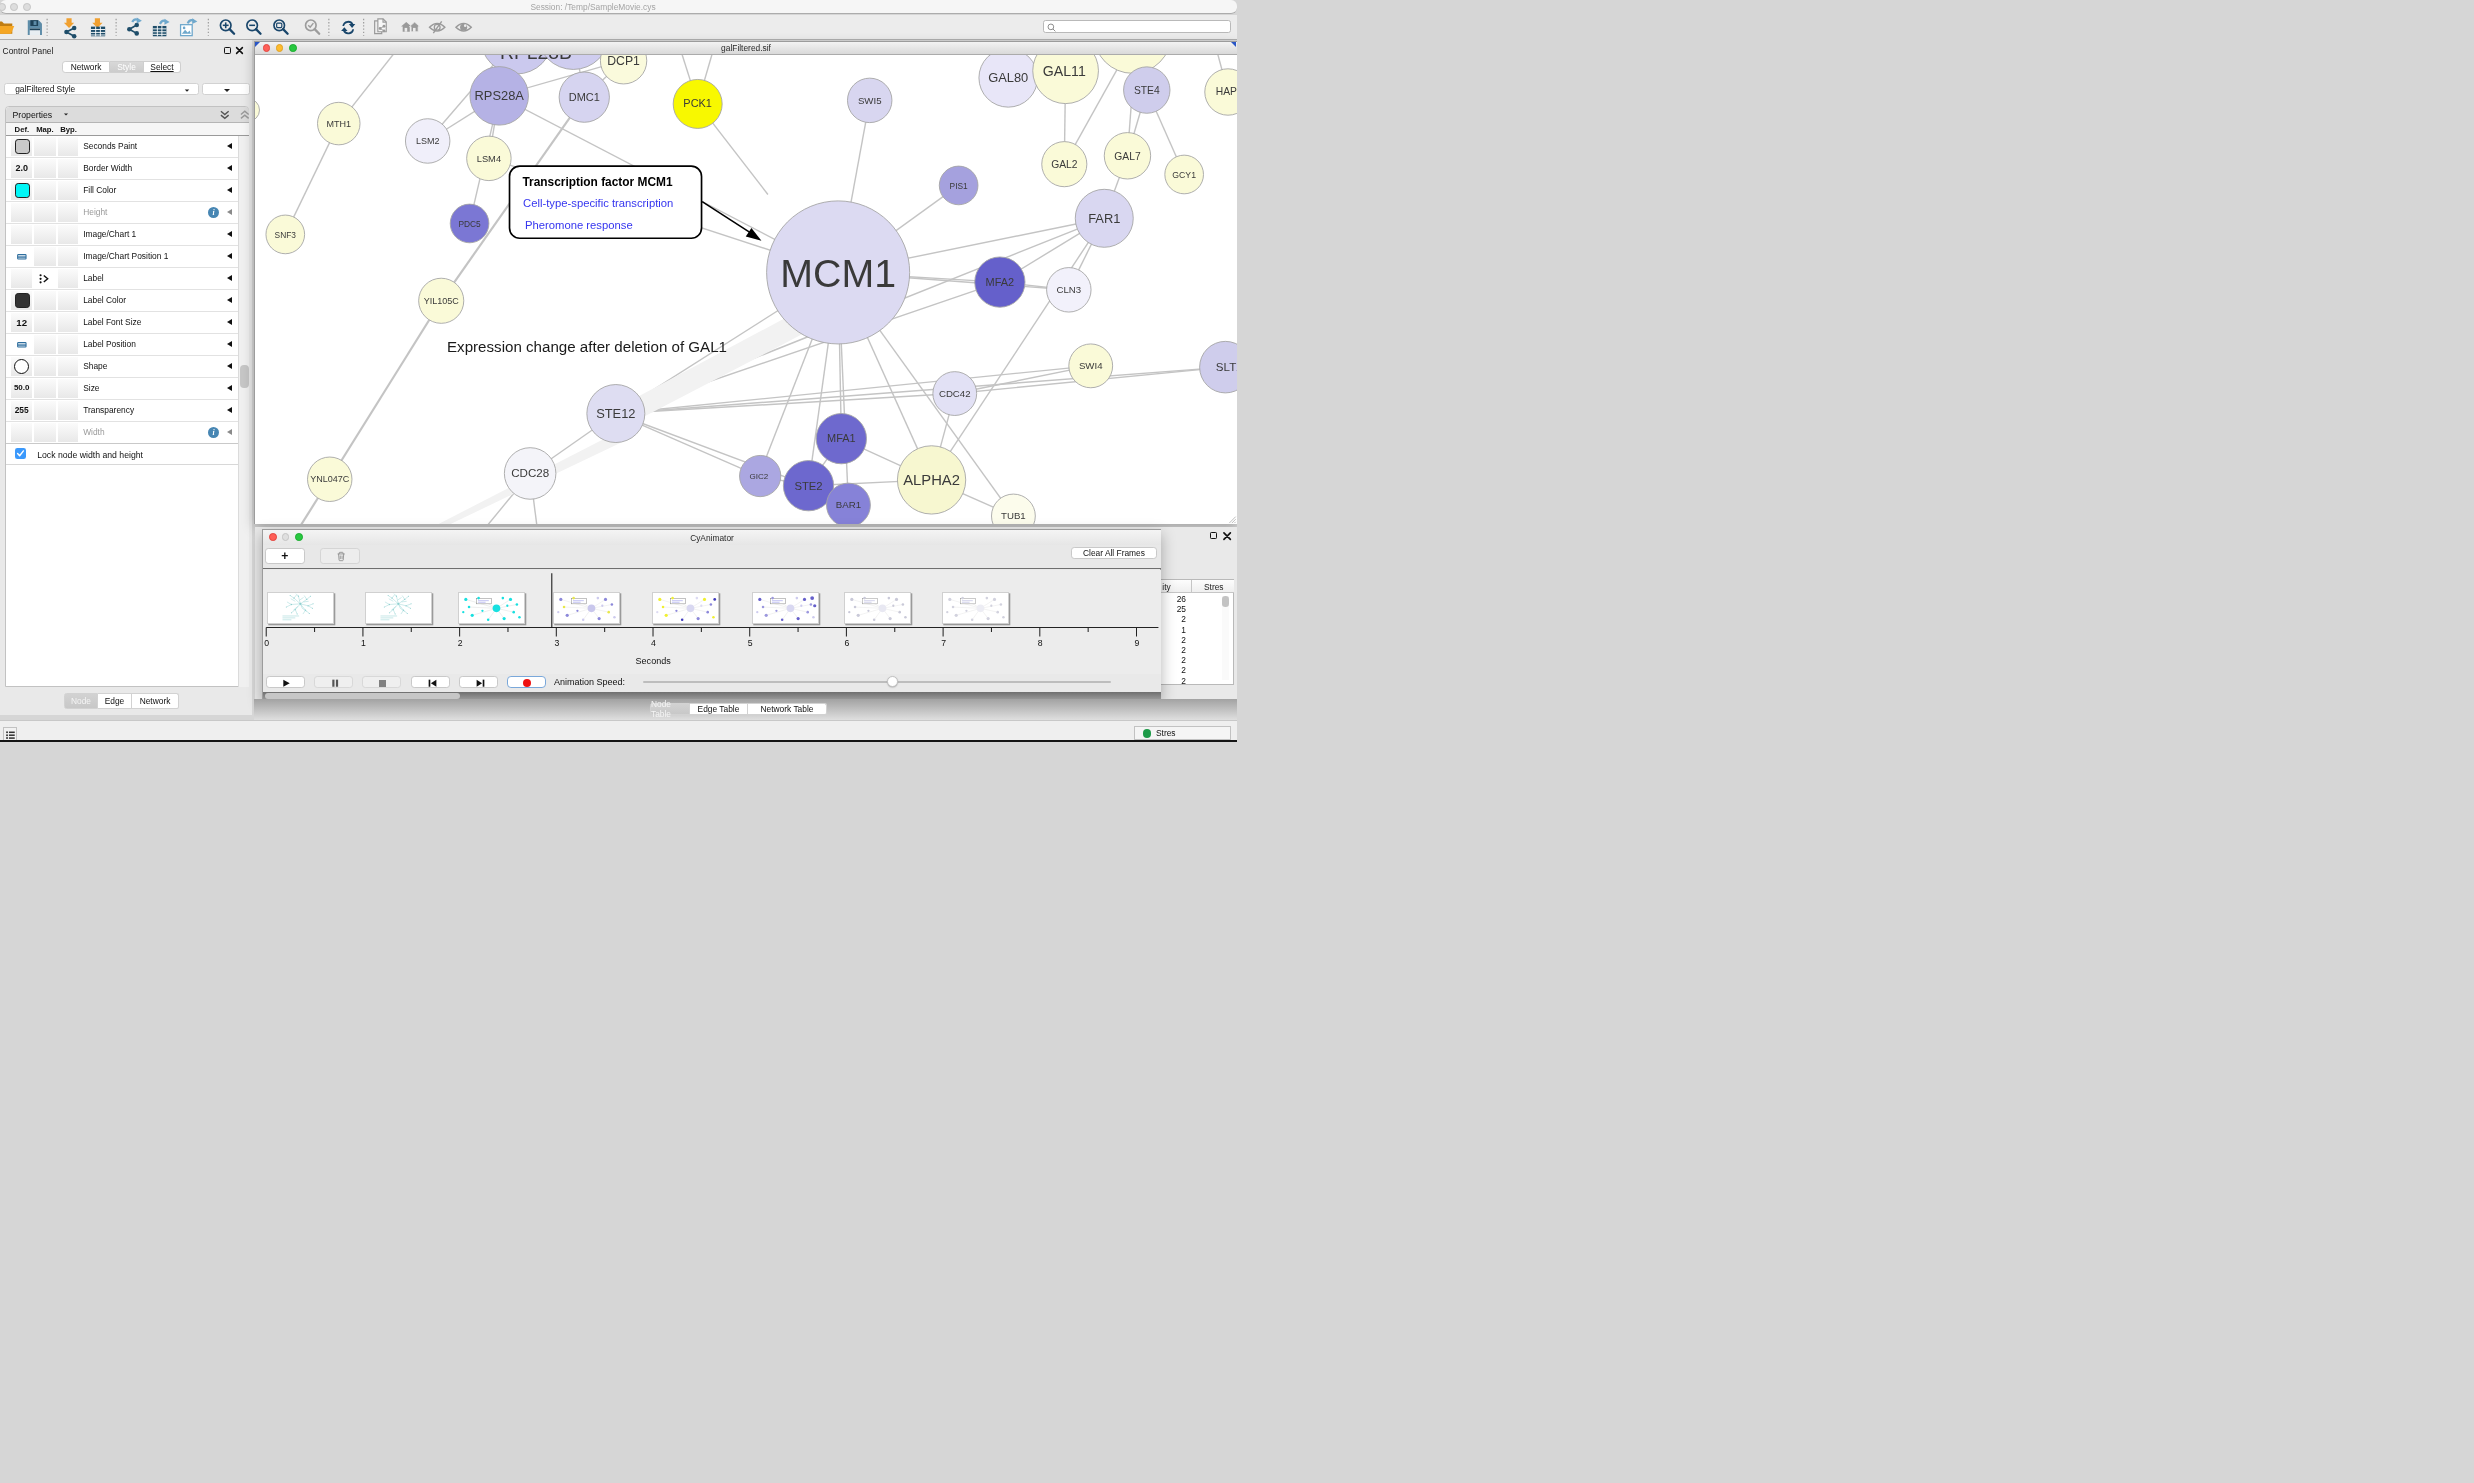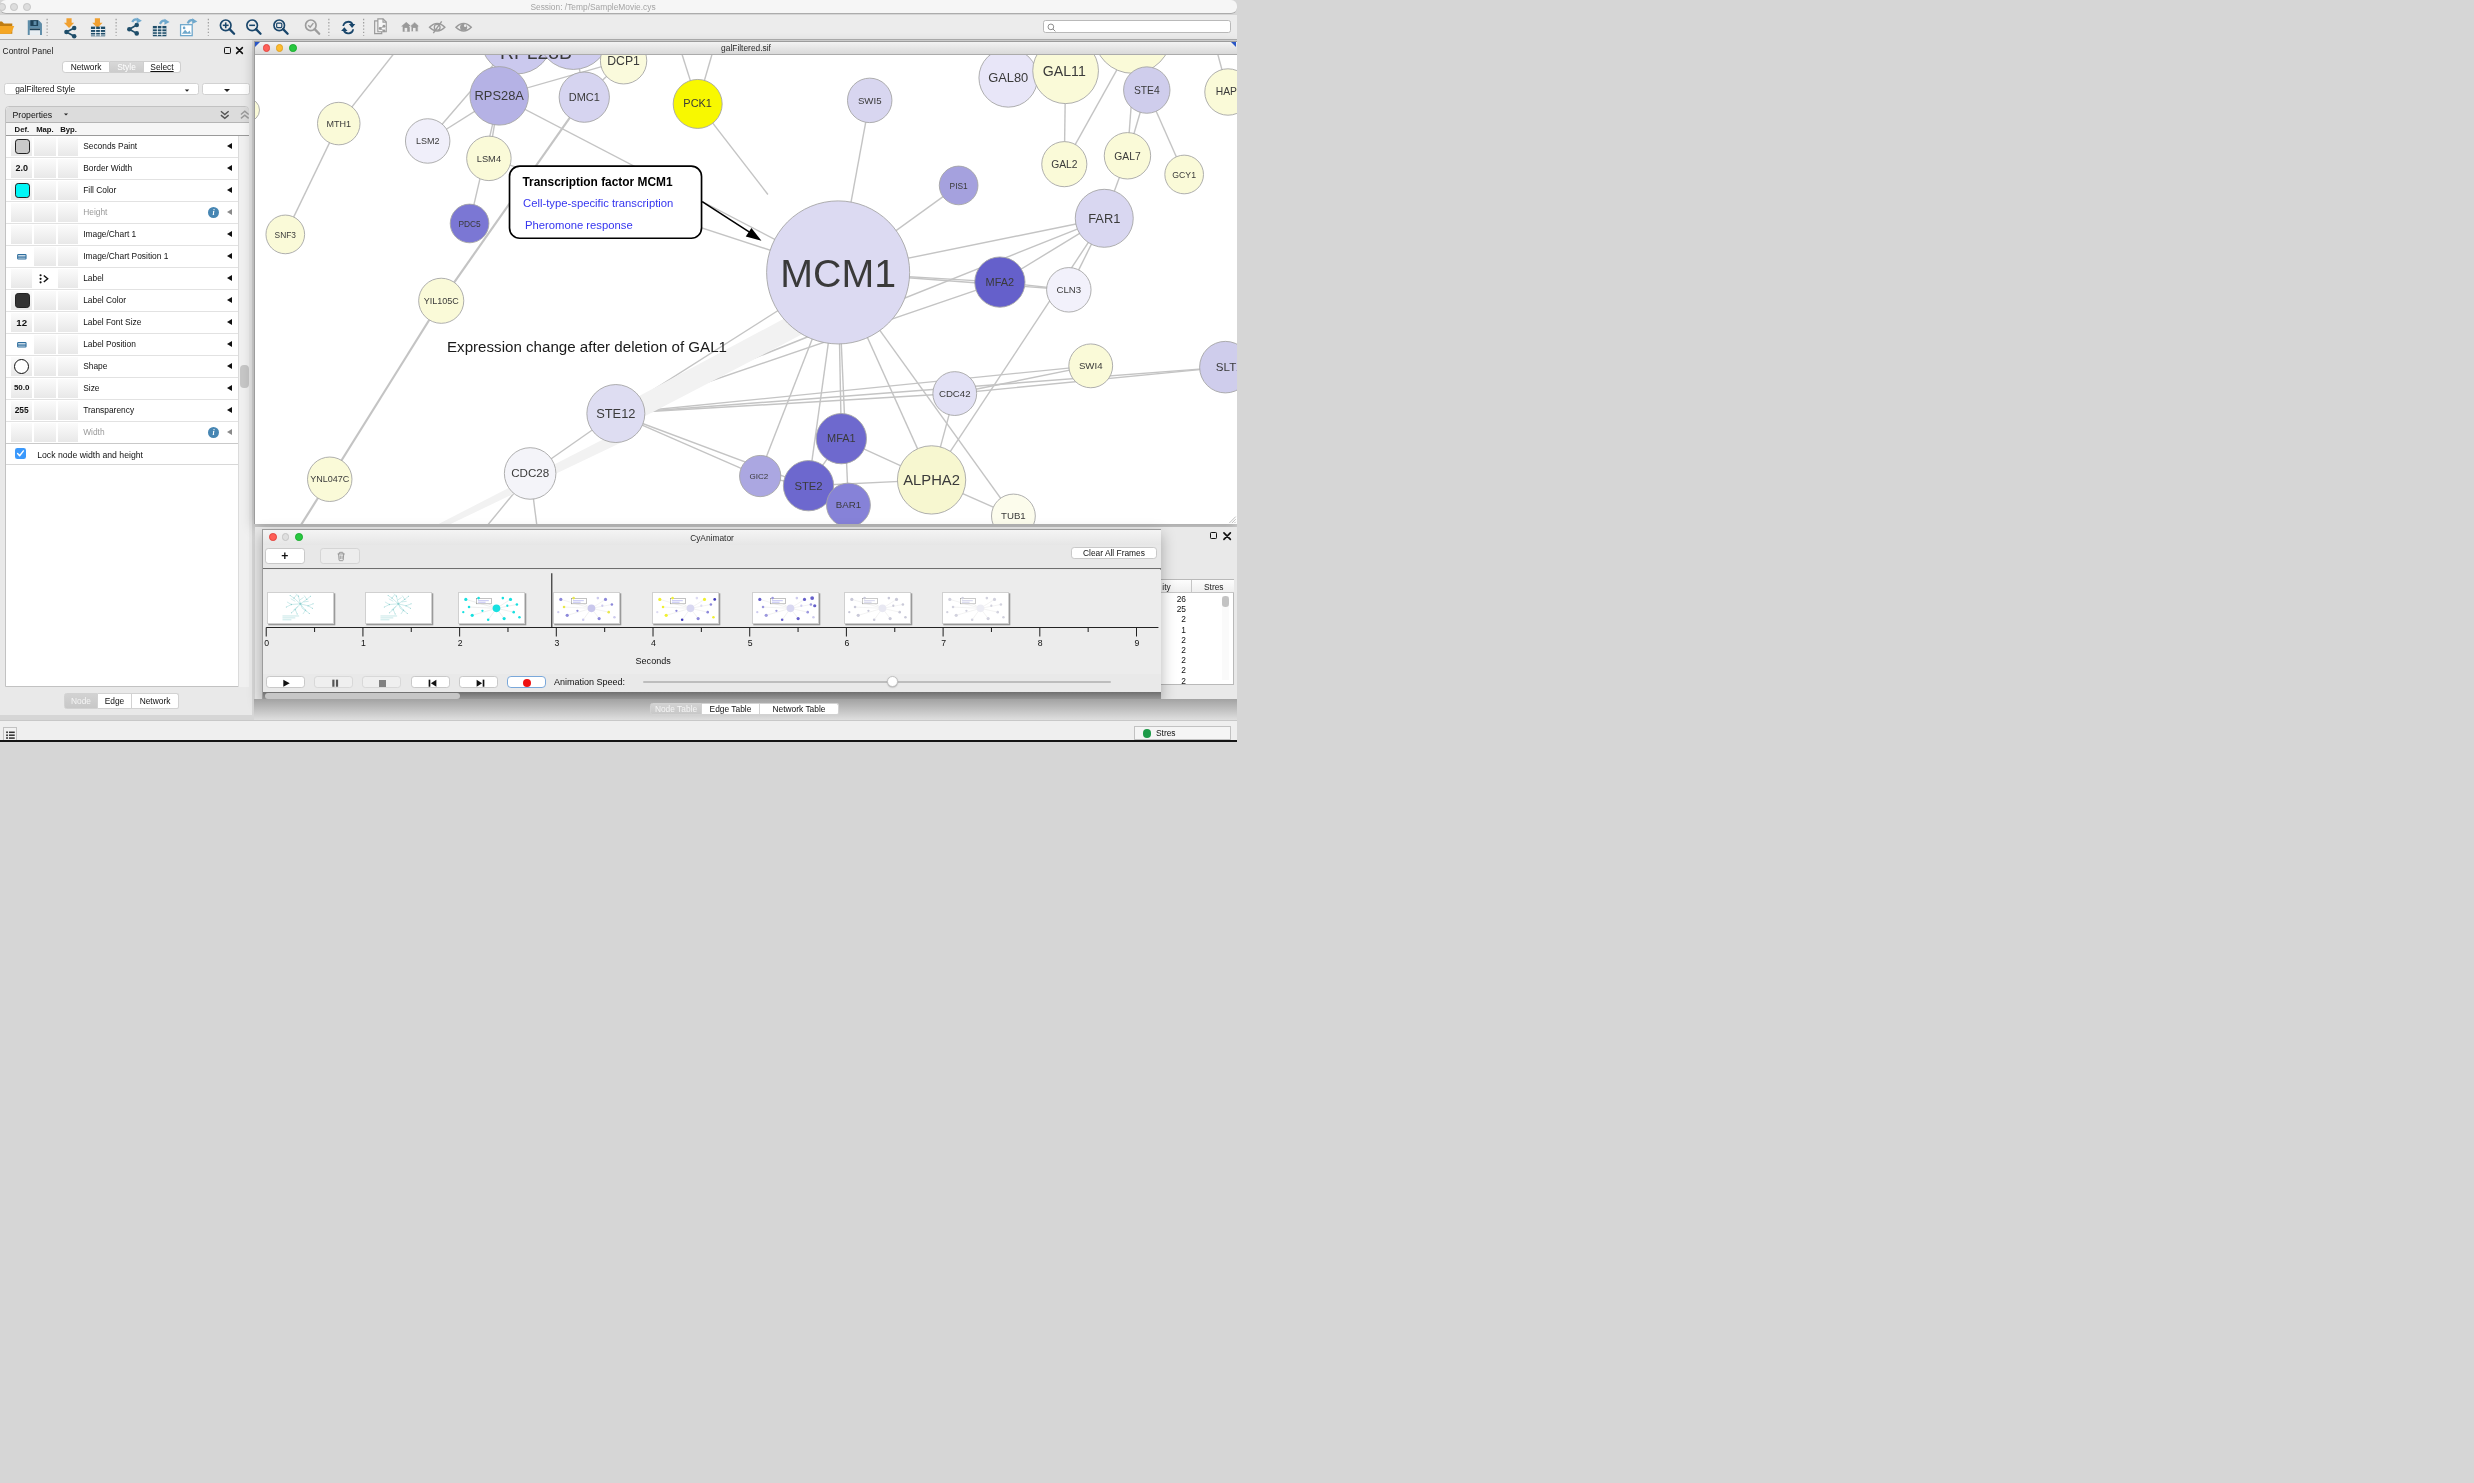--- a/index.html
+++ b/index.html
@@ -911,21 +911,21 @@
       </div>
     <div style="position:absolute; left:291px; top:147px; font-size:9px; color:#111;">Animation Speed:</div>
     <div style="position:absolute; left:380px; top:151px; width:468px; height:1.9px; background:#BDBDBD; border-radius:1.3px;"></div>
     <div style="position:absolute; left:624px; top:146px; width:11px; height:11px; background:#FFF; border:0.6px solid #C2C2C2; border-radius:50%; box-shadow:0 0.6px 1.3px rgba(0,0,0,0.25);"></div>
     <div id="cyani-scroll">
         <div id="cyani-thumb"></div>
       </div>
   </div>
   <div style="position:absolute; left:254px; top:659px; width:983px; height:22px; background:linear-gradient(#A2A2A2,#E2E2E2);"></div>
   <div class="tabrow" style="left:650px; top:663px; height:12.2px;">
-    <div class="selgray" style="width:52px;">Node Table</div>
+    <div class="selgray" style="width:40px;">Node Table</div>
     <div style="width:58px;">Edge Table</div>
     <div style="width:79px;">Network Table</div>
   </div>
 </div>
 <div id="statusbar">
   <div style="position:absolute; left:3.2px; top:6.4px; width:13.5px; height:14px; background:#F2F2F2; border:0.6px solid #C2C2C2;">
     <svg style="position:absolute; left:1.9px; top:2.6px;" width="9" height="8.4" viewBox="0 0 14 13">
         <g fill="#333">
           <circle cx="1.6" cy="2" r="1.5"></circle>
           <circle cx="1.6" cy="6.5" r="1.5"></circle>

